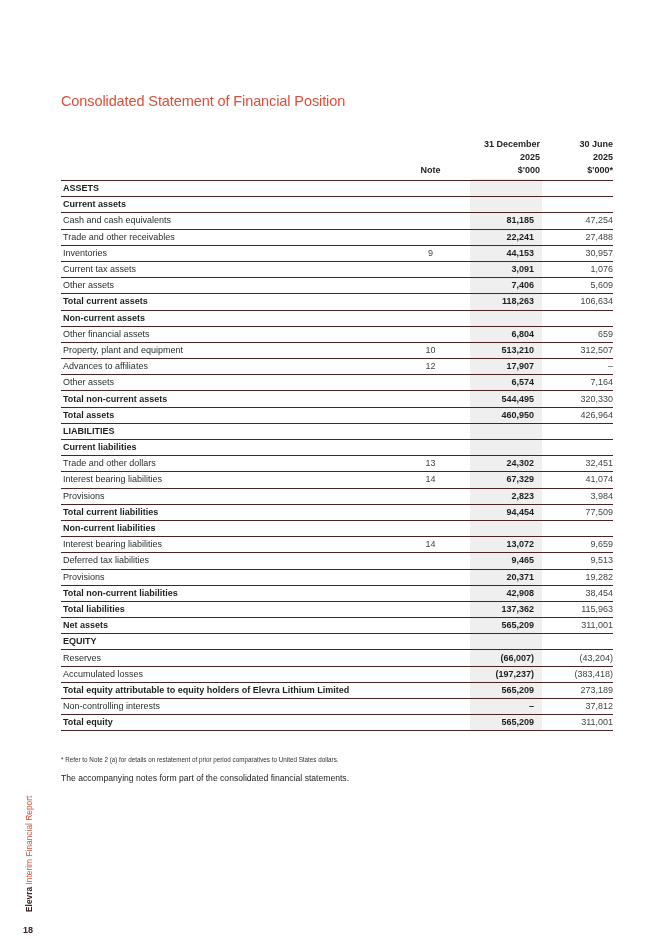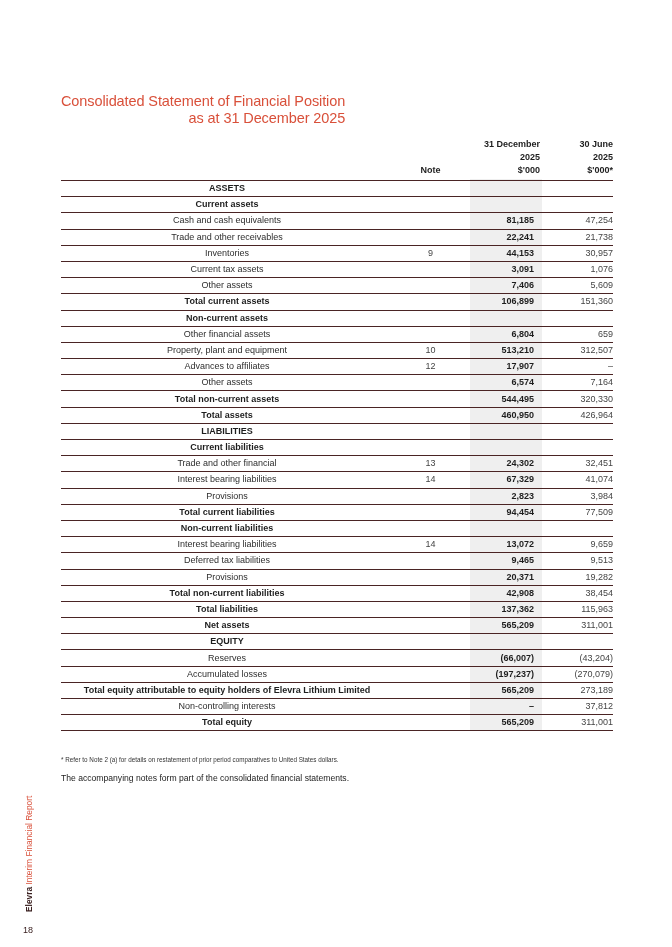--- a/index.html
+++ b/index.html
@@ -14,40 +14,39 @@
   col.c-label { width: 330px; }
   col.c-note { width: 79px; }
   col.c-cur { width: 72px; }
   col.c-prior { width: 71px; }
   thead th { font-weight: bold; font-size: 9px; text-align: right; vertical-align: bottom;
              line-height: 13px; padding: 0 0 3px 0; color: #1e1e1e; border-bottom: 1.2px solid #4a2424; }
   thead th.note { text-align: center; padding-right: 0; }
   thead th.cur { padding-right: 2px; }
   tbody td { height: 15.2px; line-height: 15px; padding: 0; border-bottom: 1.2px solid #4a2424;
              white-space: nowrap; }
-  td.label { padding-left: 2px; color: #2e2e2e; text-align: center; }
+  td.label { padding-left: 2px; color: #2e2e2e; }
   td.note { text-align: center; color: #444; }
   td.cur { text-align: right; font-weight: bold; padding-right: 8px; color: #1e1e1e; }
   td.prior { text-align: right; color: #444; }
   tr.bold td.label { font-weight: bold; color: #1e1e1e; }
   tr.section td.label { font-weight: bold; color: #1e1e1e; }
   .footnote { position: absolute; left: 61px; top: 756px; font-size: 6.3px; color: #333; white-space: nowrap; }
   .notes-line { position: absolute; left: 61px; top: 773px; font-size: 8.6px; color: #222; white-space: nowrap; }
   .side-label { position: absolute; left: 24px; top: 912px; transform: rotate(-90deg); transform-origin: 0 0;
                 font-size: 8.4px; white-space: nowrap; }
   .side-label .brand { font-weight: bold; color: #3a2020; }
   .side-label .rest { color: #d9503a; }
-  .page-number { position: absolute; left: 23px; top: 925px; font-size: 9px; font-weight: normal; color: #3a2020; }
+  .page-number { position: absolute; left: 23px; top: 925px; font-size: 9px; font-weight: bold; color: #3a2020; }
 </style>
 </head>
 <body>
 
 <div class="title">
   <div>Consolidated Statement of Financial Position</div>
-  <div>as at 31 December 2025</div>
 </div>
 
 <div class="table-wrap">
   <div class="shade"></div>
   <table>
     <colgroup>
       <col class="c-label">
         <col class="c-note">
         <col class="c-cur">
         <col class="c-prior">
@@ -84,21 +83,21 @@
         <tr class="item">
           <td class="label">Cash and cash equivalents</td>
           <td class="note"></td>
           <td class="cur">81,185</td>
           <td class="prior">47,254</td>
         </tr>
         <tr class="item">
           <td class="label">Trade and other receivables</td>
           <td class="note"></td>
           <td class="cur">22,241</td>
-          <td class="prior">21,738</td>
+          <td class="prior">27,488</td>
         </tr>
         <tr class="item">
           <td class="label">Inventories</td>
           <td class="note">9</td>
           <td class="cur">44,153</td>
           <td class="prior">30,957</td>
         </tr>
         <tr class="item">
           <td class="label">Current tax assets</td>
           <td class="note"></td>
@@ -107,22 +106,22 @@
         </tr>
         <tr class="item">
           <td class="label">Other assets</td>
           <td class="note"></td>
           <td class="cur">7,406</td>
           <td class="prior">5,609</td>
         </tr>
         <tr class="bold">
           <td class="label">Total current assets</td>
           <td class="note"></td>
-          <td class="cur">106,899</td>
-          <td class="prior">151,360</td>
+          <td class="cur">118,263</td>
+          <td class="prior">106,634</td>
         </tr>
         <tr class="section">
           <td class="label">Non-current assets</td>
           <td class="note"></td>
           <td class="cur"></td>
           <td class="prior"></td>
         </tr>
         <tr class="item">
           <td class="label">Other financial assets</td>
           <td class="note"></td>
@@ -165,21 +164,21 @@
           <td class="cur"></td>
           <td class="prior"></td>
         </tr>
         <tr class="section">
           <td class="label">Current liabilities</td>
           <td class="note"></td>
           <td class="cur"></td>
           <td class="prior"></td>
         </tr>
         <tr class="item">
-          <td class="label">Trade and other financial</td>
+          <td class="label">Trade and other dollars</td>
           <td class="note">13</td>
           <td class="cur">24,302</td>
           <td class="prior">32,451</td>
         </tr>
         <tr class="item">
           <td class="label">Interest bearing liabilities</td>
           <td class="note">14</td>
           <td class="cur">67,329</td>
           <td class="prior">41,074</td>
         </tr>
@@ -246,21 +245,21 @@
         <tr class="item">
           <td class="label">Reserves</td>
           <td class="note"></td>
           <td class="cur">(66,007)</td>
           <td class="prior">(43,204)</td>
         </tr>
         <tr class="item">
           <td class="label">Accumulated losses</td>
           <td class="note"></td>
           <td class="cur">(197,237)</td>
-          <td class="prior">(270,079)</td>
+          <td class="prior">(383,418)</td>
         </tr>
         <tr class="bold">
           <td class="label">Total equity attributable to equity holders of Elevra Lithium Limited</td>
           <td class="note"></td>
           <td class="cur">565,209</td>
           <td class="prior">273,189</td>
         </tr>
         <tr class="item">
           <td class="label">Non-controlling interests</td>
           <td class="note"></td>

